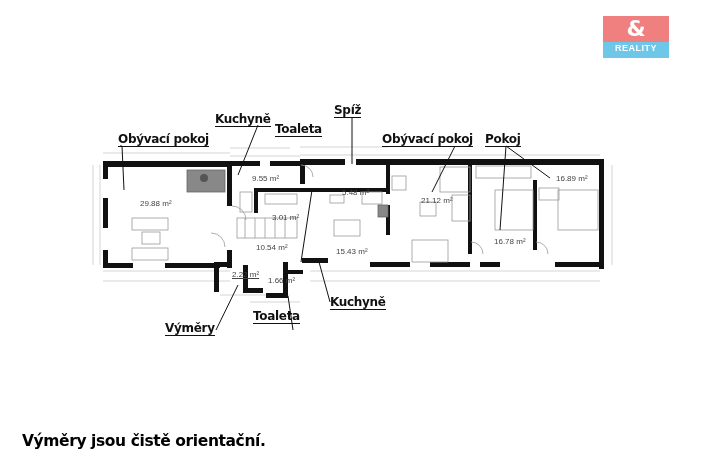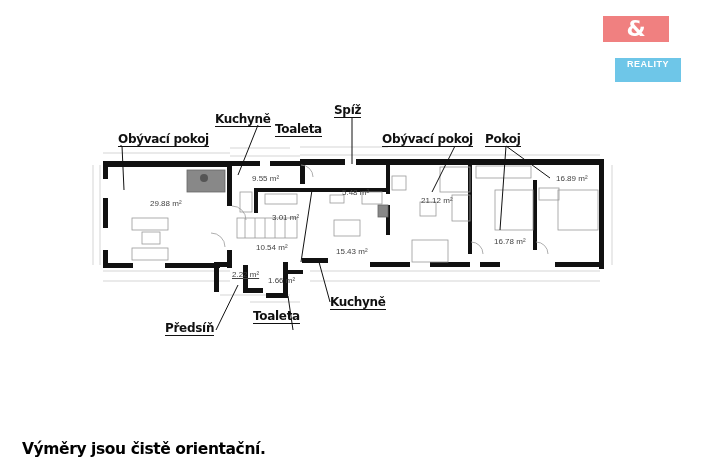--- a/index.html
+++ b/index.html
@@ -1,24 +1,24 @@
 <!DOCTYPE html>
 <html><head>
 <meta charset="utf-8">
 <style>
   html,body{margin:0;padding:0;background:#fff;}
   body{width:702px;height:468px;position:relative;overflow:hidden;font-family:"Liberation Sans",sans-serif;}
   .logo{position:absolute;left:603px;top:16px;width:66px;height:38px;}
   .logo-top{position:absolute;left:0;top:0;width:66px;height:26px;background:#f08080;}
   .logo-amp{position:absolute;left:22px;top:0;width:22px;height:26px;color:#fff;font-weight:bold;font-size:22px;line-height:26px;text-align:center;font-family:"DejaVu Sans",sans-serif;}
-  .logo-bottom{position:absolute;left:12px;top:26px;width:66px;height:24px;background:#6ec6e8;color:#fff;font-weight:bold;font-size:9px;line-height:12px;text-align:center;letter-spacing:0.5px;margin-top:16px;}
+  .logo-bottom{position:absolute;left:0;top:26px;width:66px;height:16px;background:#6ec6e8;color:#fff;font-weight:bold;font-size:9px;line-height:12px;text-align:center;letter-spacing:0.5px;}
   svg{position:absolute;left:0;top:0;}
   .lbl{position:absolute;font-weight:bold;font-size:12px;color:#111;border-bottom:1.5px solid #111;line-height:13px;white-space:nowrap;font-family:"DejaVu Sans",sans-serif;letter-spacing:-0.3px;}
   .area{position:absolute;font-size:8px;color:#444;white-space:nowrap;}
-  .note{position:absolute;left:22px;top:432px;font-weight:bold;font-size:15.5px;color:#000;font-family:"DejaVu Sans",sans-serif;letter-spacing:-0.4px;margin-top:8px;}
+  .note{position:absolute;left:22px;top:432px;font-weight:bold;font-size:15.5px;color:#000;font-family:"DejaVu Sans",sans-serif;letter-spacing:-0.4px;}
 </style>
 </head>
 <body>
 
 <div class="logo">
   <div class="logo-top"></div>
   <div class="logo-amp">&amp;</div>
   <div class="logo-bottom">REALITY</div>
 </div>
 
@@ -126,24 +126,24 @@
   </g>
 </svg>
 
 <div class="lbl" style="left:118px;top:133px;">Obývací pokoj</div>
 <div class="lbl" style="left:215px;top:113px;">Kuchyně</div>
 <div class="lbl" style="left:275px;top:123px;">Toaleta</div>
 <div class="lbl" style="left:334px;top:104px;">Spíž</div>
 <div class="lbl" style="left:382px;top:133px;">Obývací pokoj</div>
 <div class="lbl" style="left:485px;top:133px;">Pokoj</div>
 <div class="lbl" style="left:330px;top:296px;">Kuchyně</div>
-<div class="lbl" style="left:165px;top:322px;">Předsíň</div>
+<div class="lbl" style="left:165px;top:322px;">Výměry</div>
 <div class="lbl" style="left:253px;top:310px;text-align:center;">Toaleta</div>
 
-<div class="area" style="left:150px;top:199px;">29.88 m²</div>
+<div class="area" style="left:140px;top:199px;">29.88 m²</div>
 <div class="area" style="left:252px;top:174px;">9.55 m²</div>
 <div class="area" style="left:342px;top:188px;text-align:center;">5.48 m²</div>
 <div class="area" style="left:272px;top:213px;">3.01 m²</div>
 <div class="area" style="left:256px;top:243px;">10.54 m²</div>
 <div class="area" style="left:336px;top:247px;">15.43 m²</div>
 <div class="area" style="left:399px;top:196px;margin-left:22px;">21.12 m²</div>
 <div class="area" style="left:494px;top:237px;">16.78 m²</div>
 <div class="area" style="left:556px;top:174px;">16.89 m²</div>
 <div class="area" style="left:232px;top:270px;text-decoration:underline;">2.22 m²</div>
 <div class="area" style="left:268px;top:276px;">1.66 m²</div>

